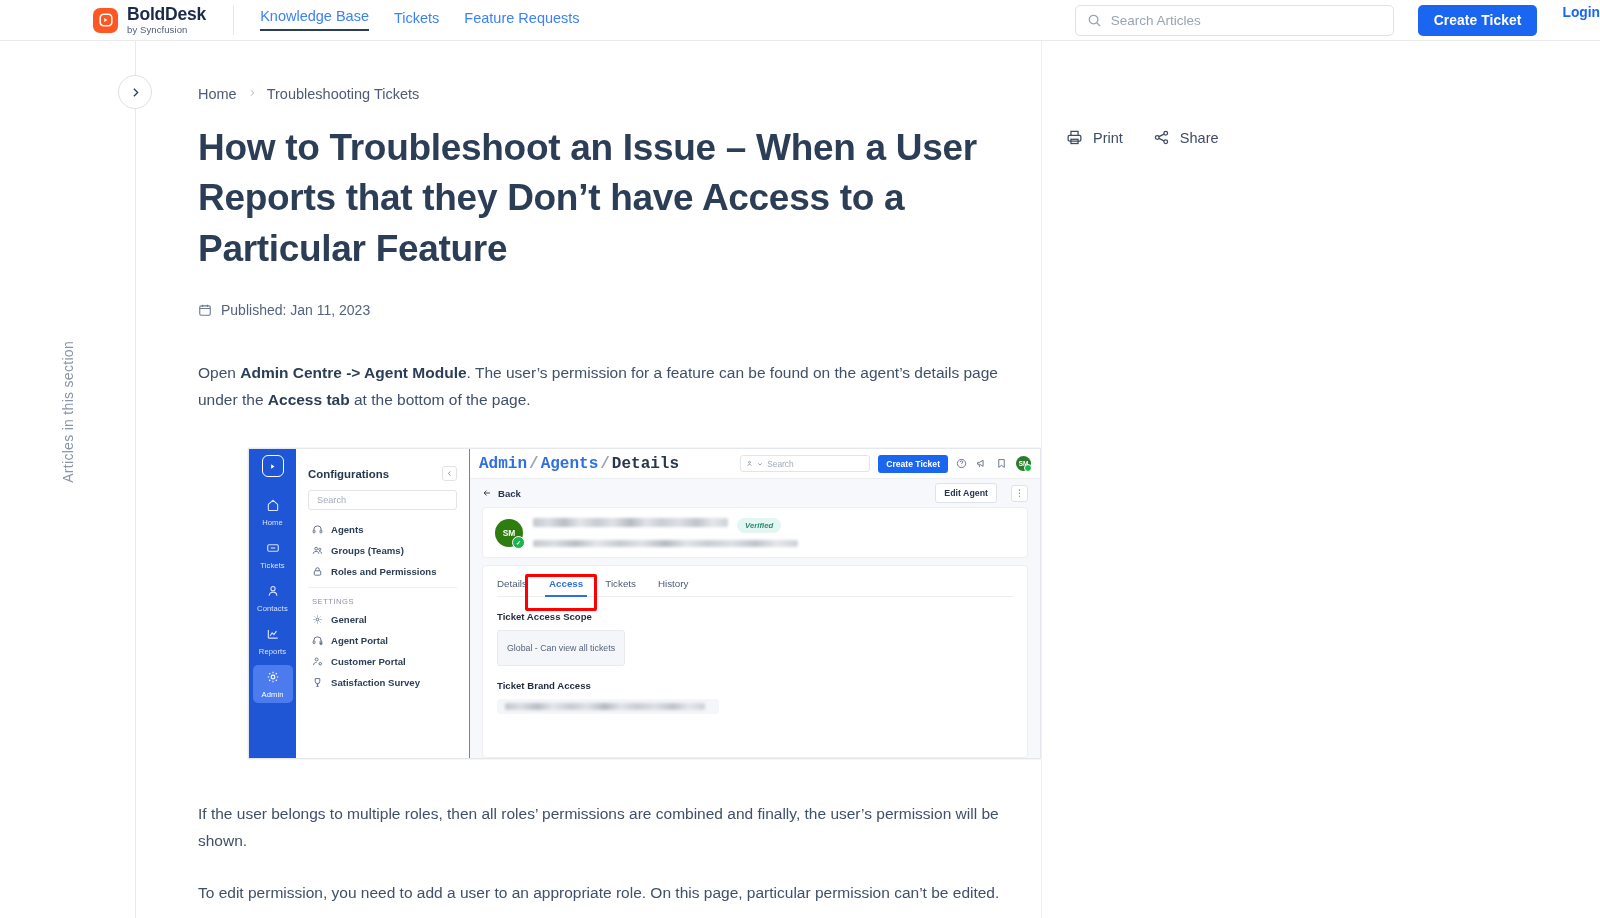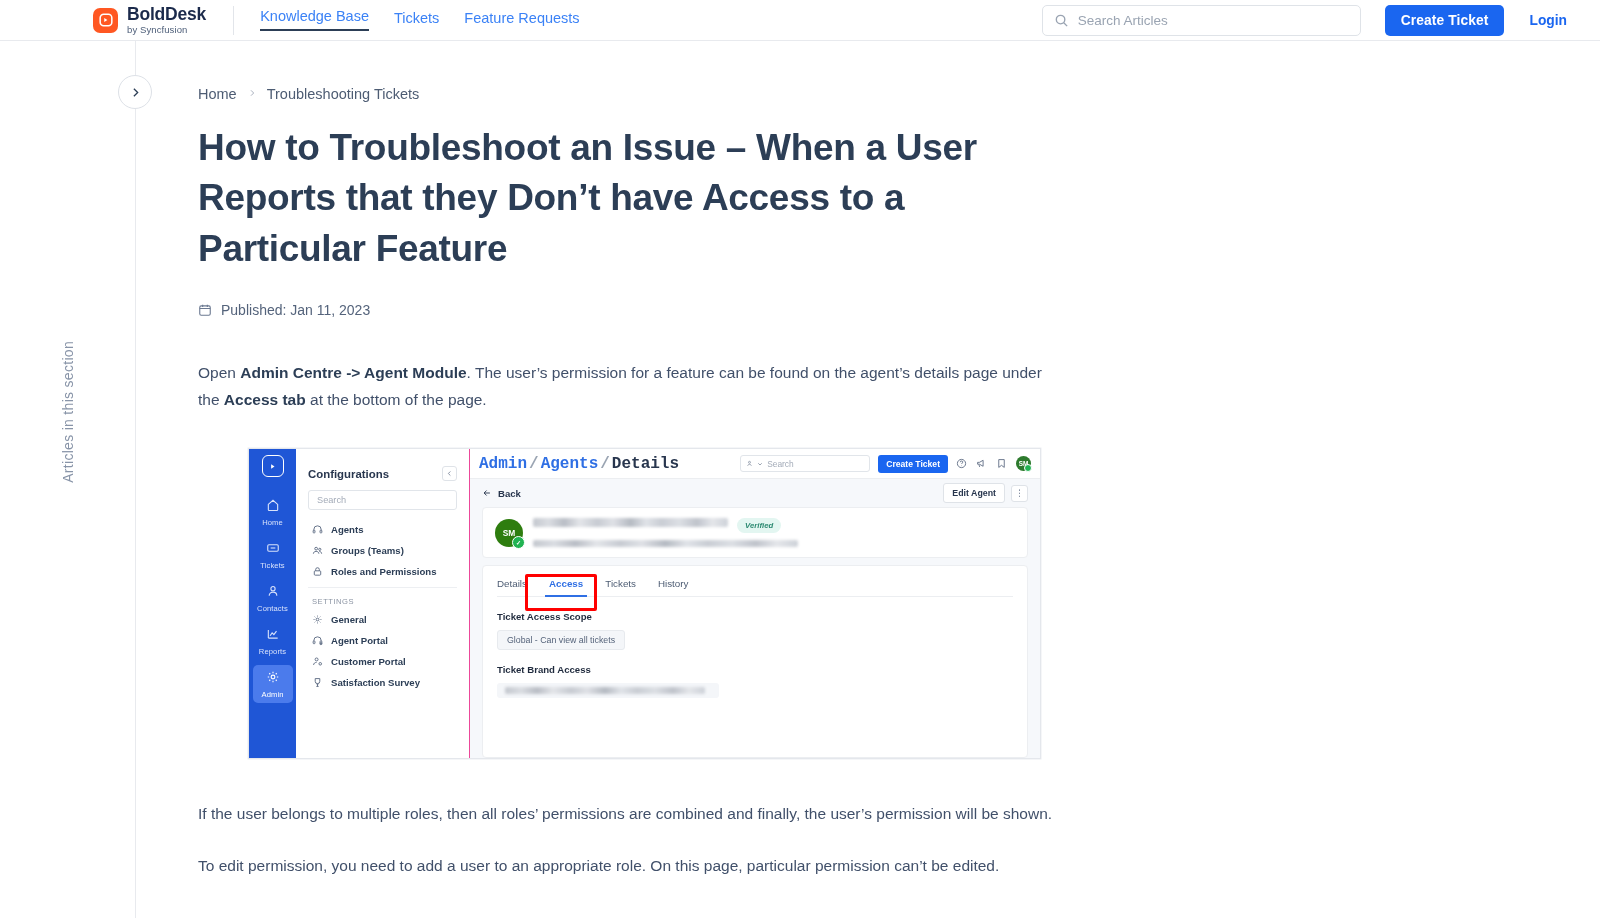--- a/index.html
+++ b/index.html
@@ -48,22 +48,21 @@
     display: flex; align-items: center; gap: 25px;
     margin-left: 26px; height: 41px;
   }
   .nav-item {
     font-size: 14.5px; color: #3b82f6; cursor: pointer;
     padding-bottom: 4px; position: relative; line-height: 1;
   }
   .nav-item.active { border-bottom: 2.2px solid #2c3e56; padding-bottom: 6px; }
 
   .header-right {
-    margin-left: auto; display: flex; align-items: center; gap: 0;
-    padding-right: 33px;
+    margin-left: auto; display: flex; align-items: flex-start; gap: 0;
   }
   .search-box {
     width: 319px; height: 31px;
     border: 1px solid #dfe3e8; border-radius: 5px;
     display: flex; align-items: center; padding: 0 11px; gap: 9px;
     background: #fff;
   }
   .search-box input {
     border: none; outline: none; font-size: 13.5px;
     font-family: "Liberation Sans", sans-serif;
@@ -214,21 +213,21 @@
   .mini-avatar::after {
     content: ''; position: absolute; right: -1px; bottom: -1px;
     width: 6px; height: 6px; border-radius: 50%; background: #21b352;
     border: 1px solid #fff;
   }
 
   .shot-actions {
     height: 28px; display: flex; align-items: center; padding: 0 12px; flex-shrink: 0;
   }
   .back-link { display: flex; align-items: center; gap: 6px; font-size: 9.6px; font-weight: bold; color: #28364e; cursor: pointer; }
-  .act-right { margin-left: auto; display: flex; align-items: center; gap: 6px; }
+  .act-right { margin-left: auto; display: flex; align-items: center; gap: 14px; }
   .ghost-btn {
     border: 1px solid #dfe3e8; background: #fff; border-radius: 3px;
     font-size: 8.8px; font-weight: bold; color: #28364e; padding: 4px 8px; cursor: pointer;
   }
   .kebab {
     border: 1px solid #dfe3e8; background: #fff; border-radius: 3px;
     width: 17px; height: 17px; display: flex; align-items: center; justify-content: center;
     color: #5a6880; font-size: 9px; cursor: pointer;
   }
 
@@ -275,21 +274,21 @@
   }
   .annot-box {
     position: absolute; left: 42px; top: 8px;
     width: 72px; height: 37px; border: 3px solid #ff0000; border-radius: 2px;
     pointer-events: none;
   }
   .sec-label { font-size: 9.6px; font-weight: bold; color: #1f2a3d; margin-top: 14px; }
   .chip {
     display: inline-block; margin-top: 8px;
     background: #f4f6f9; border: 1px solid #e7eaee; border-radius: 3px;
-    font-size: 8.8px; color: #55637a; padding: 4px 9px;
+    font-size: 8.8px; color: #55637a; padding: 12px 9px;
   }
   .blur-chip {
     margin-top: 8px; height: 15px; width: 222px;
     background: #f4f6f9; border-radius: 3px; position: relative; overflow: hidden;
   }
   .blur-chip .blur-line { position: absolute; left: 8px; top: 4px; width: 200px; height: 7px; }
 
   
   .rail-actions {
     display: flex; align-items: center; gap: 30px;
@@ -590,13 +589,38 @@
               <span class="blur-line"></span>
             </div>
         </div>
       </div>
     </div>
 
     <p class="para">If the user belongs to multiple roles, then all roles’ permissions are combined and finally, the user’s permission will be shown.</p>
     <p class="para tight">To edit permission, you need to add a user to an appropriate role. On this page, particular permission can’t be edited.</p>
   </div>
 
+  <div class="right-rail">
+    <div class="rail-actions">
+      <div class="rail-action">
+        <span class="icon">
+          <svg width="17" height="17" viewBox="0 0 24 24" fill="none" stroke="#3d4c63" stroke-width="1.8">
+            <path d="M7 9V3.5h10V9"></path>
+              <rect x="3" y="9" width="18" height="8" rx="2"></rect>
+              <rect x="7" y="14.5" width="10" height="6"></rect>
+          </svg>
+        </span>
+        <span>Print</span>
+      </div>
+      <div class="rail-action">
+        <span class="icon">
+          <svg width="17" height="17" viewBox="0 0 24 24" fill="none" stroke="#3d4c63" stroke-width="1.8">
+            <circle cx="18" cy="6" r="2.6"></circle>
+              <circle cx="18" cy="18" r="2.6"></circle>
+              <circle cx="6" cy="12" r="2.6"></circle>
+            <path d="M8.4 10.8l7.2-3.6M8.4 13.2l7.2 3.6"></path>
+          </svg>
+        </span>
+        <span>Share</span>
+      </div>
+    </div>
+  </div>
 </div>
 
 </body></html>

